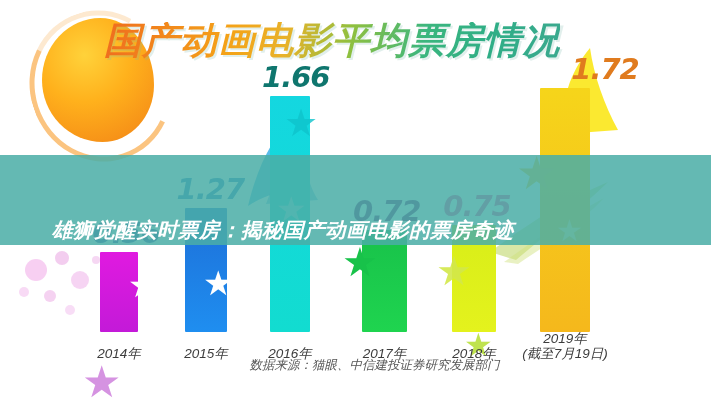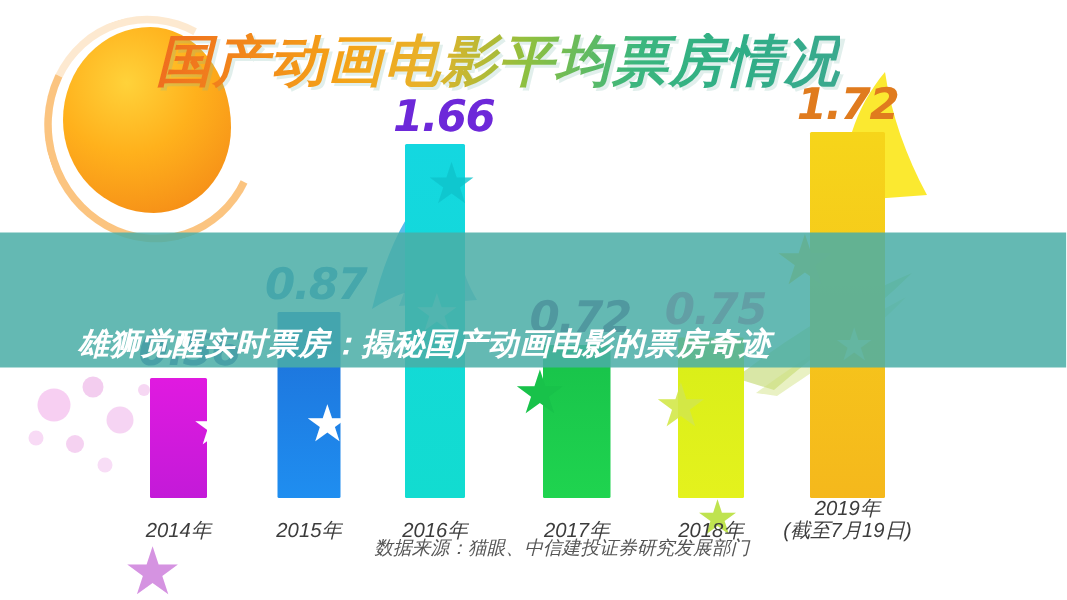--- a/index.html
+++ b/index.html
@@ -213,29 +213,29 @@
           <span class="bar-star" style="top: 16px; left: 28px; font-size: 34px; color: rgb(255, 255, 255);">★</span>
           <span class="bar-star" style="top: 108px; left: -18px; font-size: 44px; color: rgb(200, 111, 216); opacity: 0.75;">★</span>
         </div>
         <div class="bar-value" style="bottom: 152px; color: rgb(63, 79, 168);">0.56</div>
         <div class="bar-label">2014年</div>
       </div>
       <div class="bar-group" style="left: 185px; width: 42px;">
         <div class="bar" style="height: 124px; background: linear-gradient(rgb(29, 111, 216) 0%, rgb(31, 142, 240) 100%);">
           <span class="bar-star" style="top: 58px; left: 18px; font-size: 34px; color: rgb(255, 255, 255);">★</span>
         </div>
-        <div class="bar-value" style="bottom: 196px; color: rgb(42, 127, 198);">0.87</div>
+        <div class="bar-value" style="bottom: 196px; color: rgb(42, 127, 198);">1.27</div>
         <div class="bar-label">2015年</div>
       </div>
       <div class="bar-group" style="left: 270px; width: 40px;">
         <div class="bar" style="height: 236px; background: linear-gradient(rgb(20, 215, 224) 0%, rgb(18, 220, 208) 100%);">
           <span class="bar-star" style="top: 8px; left: 14px; font-size: 38px; color: rgb(15, 196, 204); opacity: 0.8;">★</span>
           <span class="bar-star" style="top: 96px; left: 6px; font-size: 34px; color: rgb(143, 230, 234); opacity: 0.85;">★</span>
         </div>
-        <div class="bar-value" style="bottom: 308px; color: #6d28d9;">1.66</div>
+        <div class="bar-value" style="bottom: 308px; color: #0f766e;">1.66</div>
         <div class="bar-label">2016年</div>
       </div>
       <div class="bar-group" style="left: 362px; width: 45px;">
         <div class="bar" style="height: 102px; background: linear-gradient(rgb(24, 194, 74) 0%, rgb(31, 212, 79) 100%);">
           <span class="bar-star" style="top: 12px; left: -20px; font-size: 40px; color: rgb(24, 194, 74);">★</span>
           <span class="bar-star" style="top: 100px; left: 14px; font-size: 36px; color: rgb(255, 255, 255);">★</span>
         </div>
         <div class="bar-value" style="bottom: 174px; color: #701a75;">0.72</div>
         <div class="bar-label">2017年</div>
       </div>
@@ -245,21 +245,21 @@
           <span class="bar-star" style="top: 104px; left: 12px; font-size: 32px; color: rgb(185, 224, 60); opacity: 0.9;">★</span>
         </div>
         <div class="bar-value" style="bottom: 179px; color: #ec4899;">0.75</div>
         <div class="bar-label">2018年</div>
       </div>
       <div class="bar-group" style="left: 540px; width: 50px;">
         <div class="bar" style="height: 244px; background: linear-gradient(rgb(246, 213, 26) 0%, rgb(245, 184, 28) 100%);">
           <span class="bar-star" style="top: 62px; left: -24px; font-size: 46px; color: rgb(247, 196, 42); opacity: 0.95;">★</span>
           <span class="bar-star" style="top: 128px; left: 16px; font-size: 30px; color: rgb(253, 233, 138); opacity: 0.9;">★</span>
         </div>
-        <div class="bar-value" style="bottom: 316px; color: rgb(224, 123, 30);">1.72</div>
+        <div class="bar-value" style="bottom: 316px; color: rgb(224, 123, 30); margin-left: 40px;">1.72</div>
         <div class="bar-label">2019年
 (截至7月19日)</div>
       </div>
     </div>
 
   <div class="source-note">数据来源：猫眼、中信建投证券研究发展部门</div>
 
   <div class="overlay-band">
     <h1 class="overlay-title">雄狮觉醒实时票房：揭秘国产动画电影的票房奇迹</h1>
   </div>

